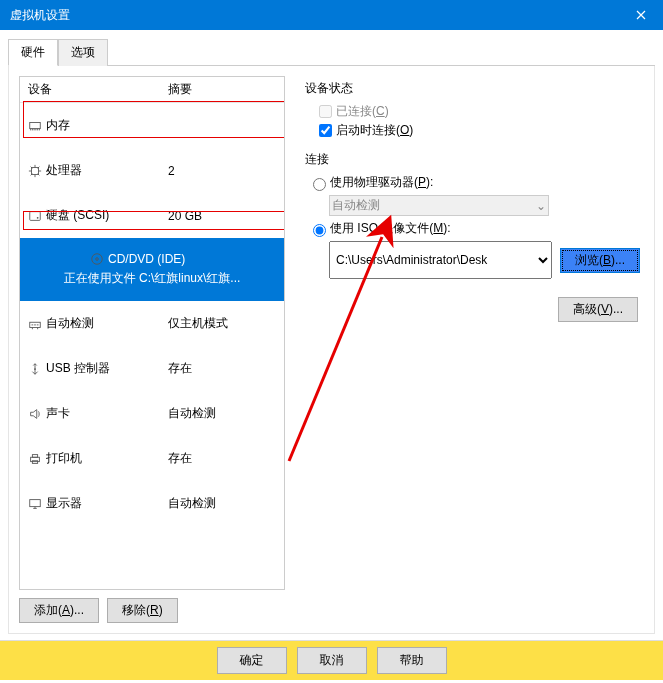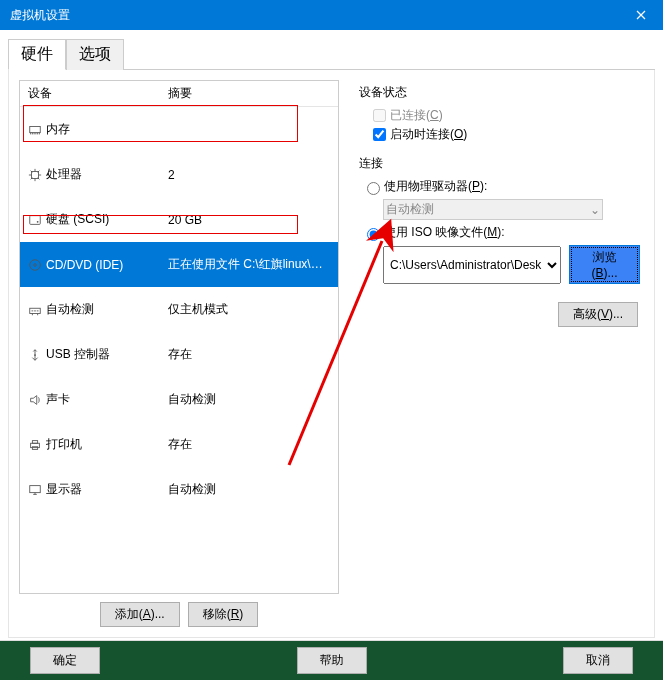--- a/index.html
+++ b/index.html
@@ -3,53 +3,53 @@
 <meta charset="utf-8">
 <style>
 * { box-sizing: border-box; margin: 0; padding: 0; }
 body { font-family: "Microsoft YaHei", "Segoe UI", Tahoma, sans-serif; font-size: 12px; background: #fff; width: 663px; height: 683px; overflow: hidden; }
 .titlebar { background: #0078d7; color: #fff; height: 30px; display: flex; align-items: center; padding: 0 10px; justify-content: space-between; }
 .titlebar .title { font-size: 12px; }
 .titlebar .close { width: 45px; height: 30px; display: flex; align-items: center; justify-content: center; cursor: pointer; margin-right: -10px; }
 .titlebar .close svg { width: 10px; height: 10px; }
 .content { padding: 8px 8px 0 8px; height: 610px; }
 .tabs { display: flex; border-bottom: 1px solid #ccc; position: relative; }
-.tab { padding: 4px 12px; border: 1px solid #ccc; border-bottom: none; background: #fff; cursor: pointer; position: relative; top: 1px; font-size: 16px; }
+.tab { padding: 4px 12px; border: 1px solid #ccc; border-bottom: none; background: #fff; cursor: pointer; position: relative; top: 1px; font-size: 12px; }
 .tab.active { background: #fff; border-bottom: 1px solid #fff; }
 .tab:not(.active) { background: #f0f0f0; }
 .tabbody { border: 1px solid #e5e5e5; border-top: none; padding: 10px; height: 568px; display: flex; gap: 10px; position: relative; }
-.left { width: 320px; display: flex; flex-direction: column; }
+.left { width: 266px; display: flex; flex-direction: column; }
 .hwlist { border: 1px solid #ccc; flex: 1; background: #fff; overflow: hidden; position: relative; }
 .hwheader { display: flex; border-bottom: 1px solid #e5e5e5; background: #fff; }
 .hwheader .c1 { width: 140px; padding: 4px 8px; font-size: 12px; }
 .hwheader .c2 { flex: 1; padding: 4px 8px; font-size: 12px; }
 .hwrow { display: flex; padding: 12px 0; align-items: center; cursor: pointer; }
 .hwrow .c1 { width: 140px; padding: 2px 8px; display: flex; align-items: center; gap: 4px; font-size: 12px; white-space: nowrap; }
 .hwrow .c2 { flex: 1; padding: 2px 8px; font-size: 12px; white-space: nowrap; overflow: hidden; text-overflow: ellipsis; }
-.hwrow.selected { background: #0078d7; color: #fff; }
+.hwrow.selected { background: #0078d7; color: #fff; flex-direction: column; }
 .ico { width: 14px; height: 14px; display: inline-block; flex-shrink: 0; }
 .ico svg { width: 14px; height: 14px; display: block; }
-.leftbuttons { display: flex; justify-content: center; gap: 8px; margin-top: 8px; }
+.leftbuttons { display: flex; justify-content: flex-start; gap: 8px; margin-top: 8px; }
 .btn { padding: 3px 14px; border: 1px solid #adadad; background: #e1e1e1; cursor: pointer; font-size: 12px; font-family: inherit; }
 .btn.focused { border: 1px solid #0078d7; outline: 1px dotted #000; outline-offset: -3px; background:#3b82f6; }
 .right { flex: 1; padding: 4px 4px 4px 10px; position: relative; }
 .group-label { font-size: 12px; margin-bottom: 6px; }
 .chk-row { display: flex; align-items: center; gap: 4px; margin: 2px 0 2px 14px; font-size: 12px; }
 .chk-row input { margin: 0; }
 .sep { margin: 12px 0 8px 0; }
 .radio-row { display: flex; align-items: flex-end; gap: 4px; margin: 4px 0 4px 8px; font-size: 12px; }
 .radio-row input { margin: 0; }
 .sel { margin: 4px 0 4px 24px; width: 220px; }
 .sel select, .sel .sel-disabled { width: 100%; font-size: 12px; padding: 2px; font-family: inherit; }
 .sel-disabled { border: 1px solid #ccc; background: #f0f0f0; color: #888; height: 21px; display: flex; align-items: center; justify-content: space-between; padding: 0 4px; }
 .sel-disabled .chev { color: #888; }
 .iso-row { display: flex; align-items: center; gap: 8px; margin: 4px 0 4px 24px; }
 .iso-row select { flex: 1; font-size: 12px; padding: 1px 2px; font-family: inherit; height: 38px; }
 .advrow { text-align: right; margin-top: 18px; padding-right: 2px; }
-.footer { height: 40px; display: flex; align-items: center; justify-content: space-between; gap: 10px; padding: 0 30px; background: #14532d; border-top: 1px solid #ddd; }
+.footer { height: 40px; display: flex; align-items: center; justify-content: center; gap: 10px; padding: 0 6px; background: #fde047; border-top: 1px solid #ddd; }
 .footer .btn { padding: 4px 22px; }
 .u { text-decoration: underline; }
 
 .redbox { position: absolute; border: 1px solid #e60000; pointer-events: none; }
 
 .arrow { position: absolute; pointer-events: none; }
 </style>
 </head>
 <body>
 
@@ -232,22 +232,22 @@
         </marker>
       </defs>
       <line x1="280" y1="395" x2="373" y2="171" stroke="#e60000" stroke-width="3" marker-end="url(#ah)"></line>
     </svg>
 
   </div>
 </div>
 
 <div class="footer">
   <button class="btn">确定</button>
+  <button class="btn">取消</button>
   <button class="btn">帮助</button>
-  <button class="btn">取消</button>
 </div>
 
 <svg width="0" height="0" style="position:absolute">
   <symbol id="i-memory" viewBox="0 0 16 16">
       <rect x="2" y="4" width="12" height="7" fill="none" stroke="#555" stroke-width="1"></rect>
       <path d="M3 11v2M5 11v2M7 11v2M9 11v2M11 11v2M13 11v2" stroke="#555"></path>
     </symbol>
   <symbol id="i-cpu" viewBox="0 0 16 16">
       <rect x="4" y="4" width="8" height="8" fill="none" stroke="#555"></rect>
       <path d="M8 1v3M8 12v3M1 8h3M12 8h3M3 3l2 2M13 3l-2 2M3 13l2-2M13 13l-2-2" stroke="#555"></path>

